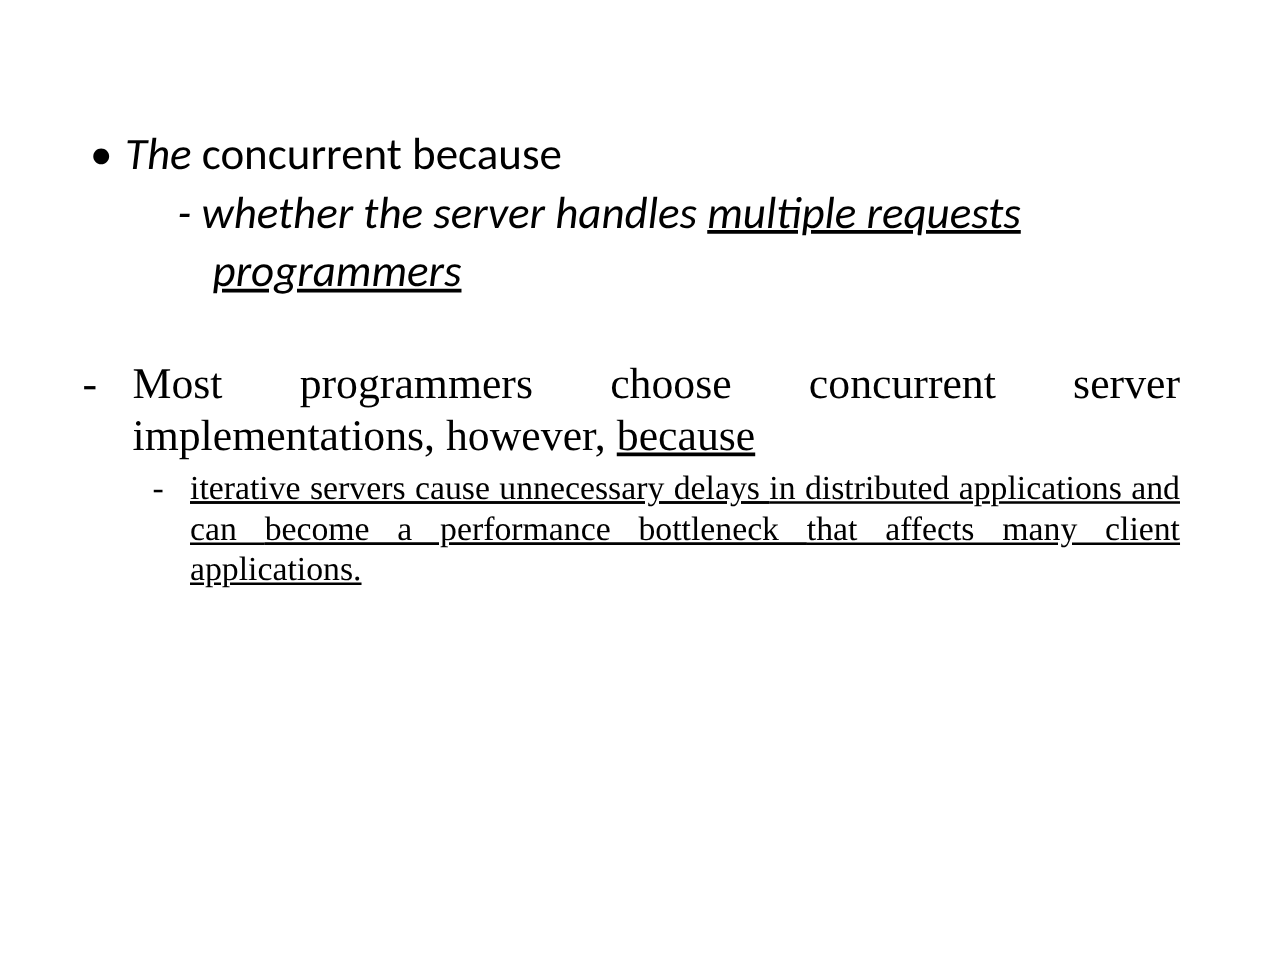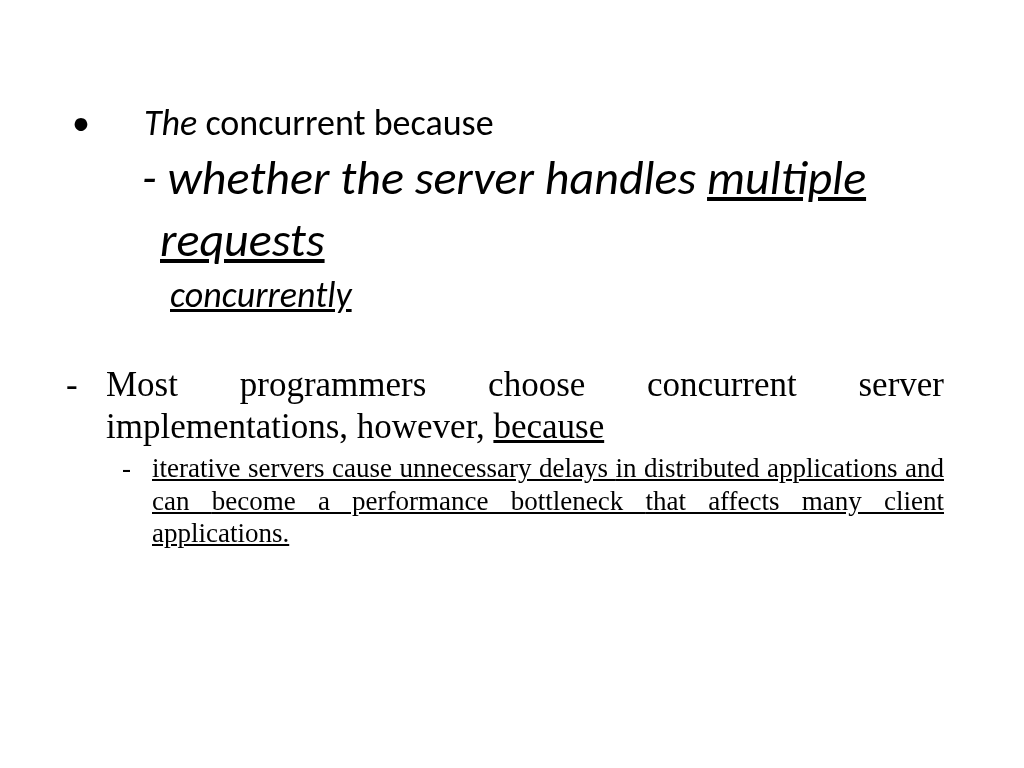--- a/index.html
+++ b/index.html
@@ -30,21 +30,21 @@
   .b1 .bullet {
     width: 40px;
     flex: 0 0 40px;
     text-align: left;
     padding-left: 12px;
     box-sizing: border-box;
   }
   .b1 .content { flex: 1; }
   .sub1 {
     font-family: Calibri, "Segoe UI", Arial, sans-serif;
-    font-size: 48px;
+    font-size: 36px;
     font-style: italic;
     line-height: 1.3;
     padding-left: 100px;
     text-indent: -18px;
   }
   .sub1b {
     font-family: Calibri, "Segoe UI", Arial, sans-serif;
     font-size: 36px;
     font-style: italic;
     line-height: 1.3;
@@ -83,41 +83,41 @@
     flex: 0 0 30px;
     box-sizing: border-box;
   }
   .dash-sub .content {
     flex: 1;
     padding-right: 20px;
     text-align-last: left;
     text-decoration: underline;
   }
   .u { text-decoration: underline; }
-  .it { font-style: italic; margin-left: 44px; }
+  .it { font-style: italic; }
   .gap1 { height: 46px; }
   .gap-small { height: 4px; }
 </style>
 </head>
 <body>
 
 <div class="slide">
 
   <div class="bullet-row b1">
     <div class="bullet">•</div>
     <div class="content">
       <span class="it">The</span><span> concurrent because</span>
     </div>
   </div>
 
   <div class="sub1">
     <span>- </span><span>whether  the server handles </span><span class="u">multiple requests</span>
   </div>
   <div class="sub1b">
-    <span class="u">concurrently</span>
+    <span class="u">programmers</span>
   </div>
 
 
   <div class="gap1"></div>
 
   <div class="dash-row">
     <div class="dash">-</div>
     <div class="content">
       <span>Most programmers choose concurrent server implementations, however, </span><span class="u">because</span>
     </div>

